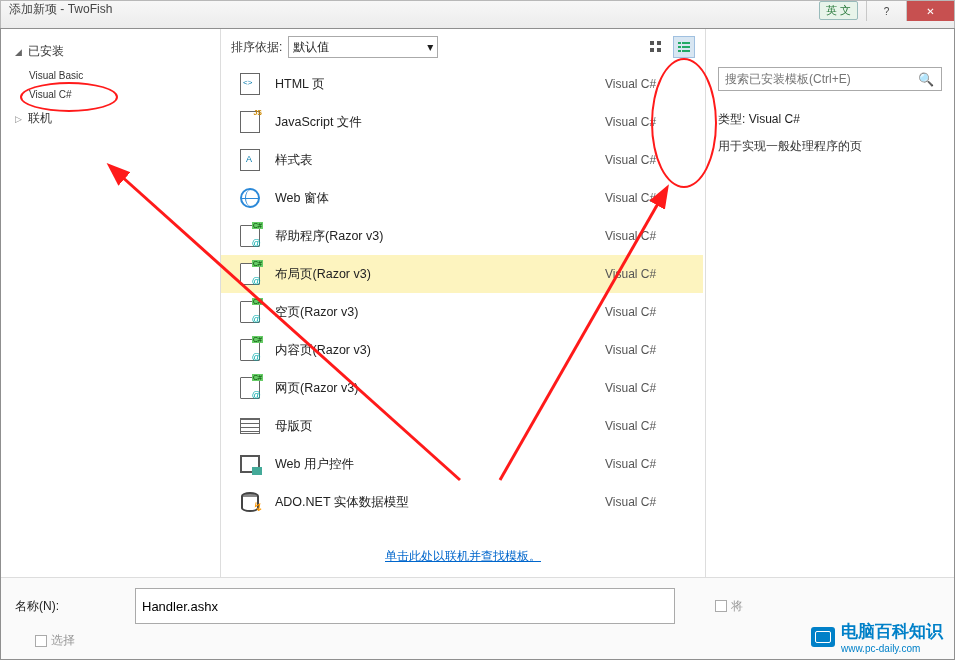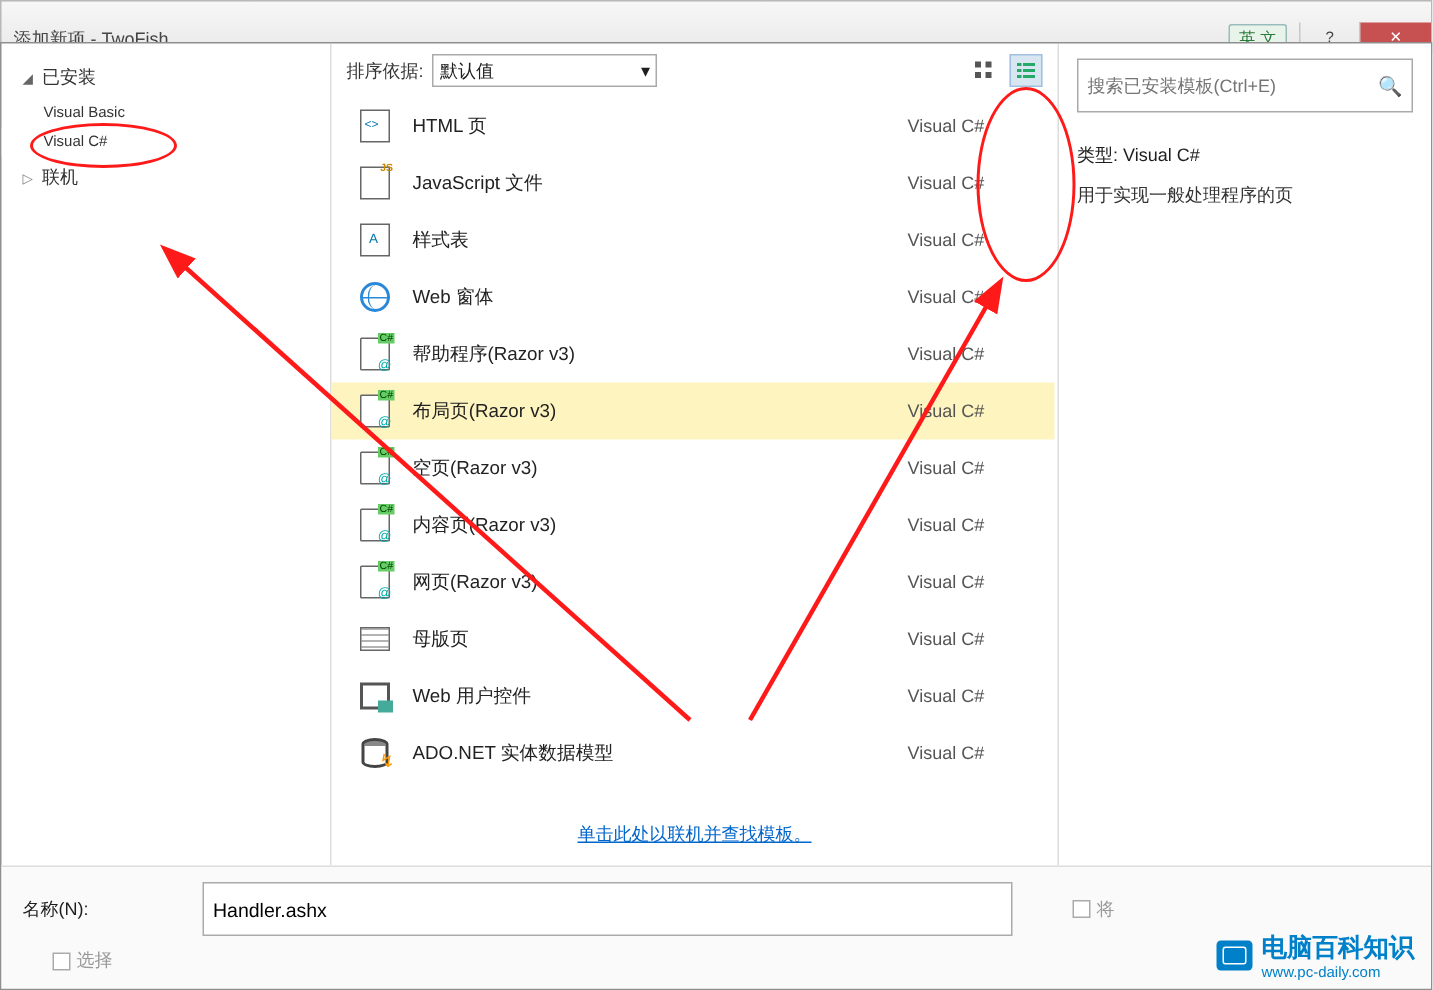--- a/index.html
+++ b/index.html
@@ -1,19 +1,19 @@
 <!DOCTYPE html>
 <html><head>
 <meta charset="utf-8">
 <style>
 * { box-sizing: border-box; margin: 0; padding: 0; font-family: "Microsoft YaHei", "Segoe UI", sans-serif; }
 body { width: 955px; height: 660px; background: #f0f0f0; font-size: 12px; color: #1e1e1e; position: relative; overflow: hidden; }
 
 
-.titlebar { height: 36px; background: linear-gradient(#f7f7f7, #e9e9e9); border: 1px solid #b8b8b8; display: flex; align-items: flex-end; padding-left: 8px; position: relative; }
+.titlebar { height: 36px; background: linear-gradient(#f7f7f7, #e9e9e9); border: 1px solid #b8b8b8; display: flex; align-items: flex-start; padding-left: 8px; position: relative; }
 .titlebar-text { font-size: 12px; color: #444; flex: 1; }
 .winbtn { width: 40px; height: 20px; display: flex; align-items: center; justify-content: center; font-size: 10px; border-left: 1px solid #c8c8c8; }
 .winbtn.close { background: #c75050; color: #fff; width: 48px; }
 .winbtn.help { color: #444; }
 .ime-badge { margin-right: 8px; padding: 1px 6px; border: 1px solid #9bb; background: #e8f4ea; color: #2a7a3c; font-size: 11px; border-radius: 2px; }
 
 
 .dialog { position: absolute; top: 28px; left: 0; right: 0; bottom: 0; background: #fff; border: 1px solid #8f8f8f; display: flex; flex-direction: column; }
 .content { flex: 1; display: flex; overflow: hidden; }
 .left-pane { width: 220px; border-right: 1px solid #ddd; padding: 8px 0; }
@@ -34,21 +34,21 @@
 .tpl-list { flex: 1; overflow-y: auto; overflow-x: hidden; padding-right: 2px; scrollbar-width: thin; }
 .tpl-item { height: 38px; display: flex; align-items: center; padding: 0 18px; gap: 14px; cursor: pointer; }
 .tpl-item.selected { background: #fdf4bf; }
 .tpl-icon { width: 22px; height: 22px; display: flex; align-items: center; justify-content: center; flex-shrink: 0; }
 .tpl-name { flex: 1; font-size: 12.5px; color: #222; }
 .tpl-lang { width: 80px; font-size: 12px; color: #555; text-align: left; }
 .online-link { text-align: center; padding: 12px; font-size: 12px; color: #0066cc; text-decoration: underline; cursor: pointer; }
 
 
 .right-pane { width: 248px; padding: 10px 12px; position: relative; }
-.search-box { width: 100%; height: 36px; border: 1px solid #aaa; display: flex; align-items: center; padding: 0 6px; margin-bottom: 20px; }
+.search-box { width: 100%; height: 24px; border: 1px solid #aaa; display: flex; align-items: center; padding: 0 6px; margin-bottom: 20px; margin-top: 28px; }
 .search-box input { flex: 1; border: none; outline: none; font-size: 12px; }
 .search-box .mag { color: #666; font-size: 13px; }
 .info-type { font-size: 12px; margin-bottom: 10px; }
 .info-desc { font-size: 12px; color: #333; }
 
 
 .bottom { border-top: 1px solid #ddd; padding: 10px 14px; display: flex; flex-direction: column; gap: 8px; background: #fafafa; }
 .row { display: flex; align-items: center; gap: 20px; }
 .name-label { width: 100px; font-size: 12px; }
 .name-input { flex: 1; max-width: 540px; height: 36px; border: 1px solid #aaa; padding: 0 6px; font-size: 13px; }

